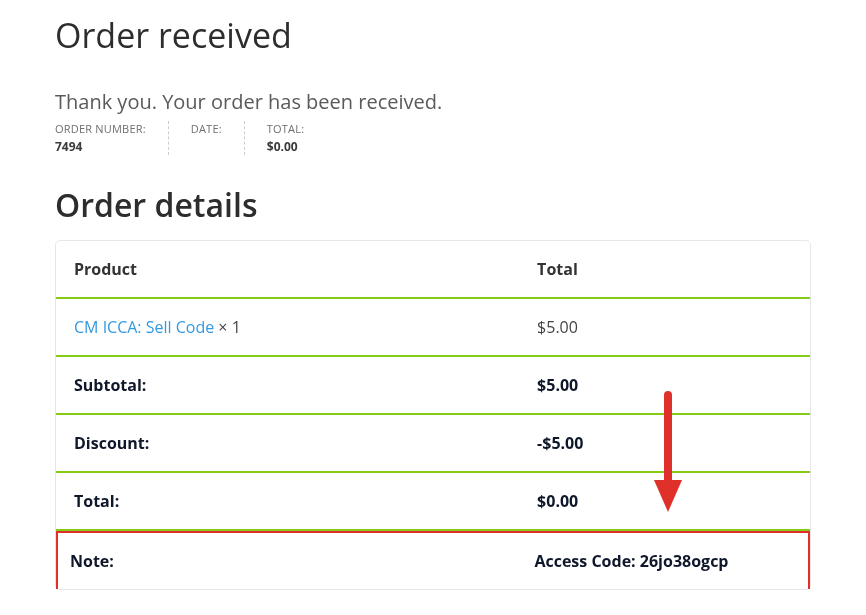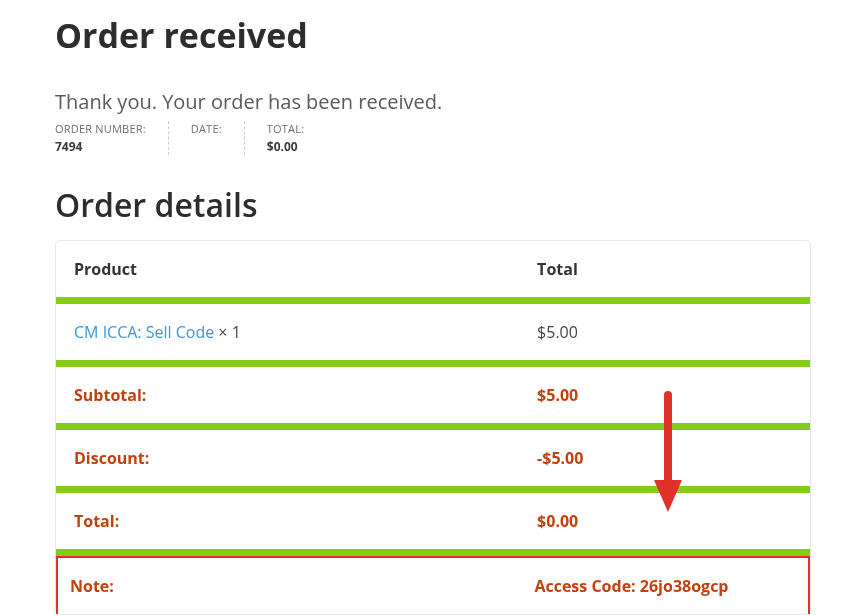--- a/index.html
+++ b/index.html
@@ -7,21 +7,21 @@
       font-family: "Open Sans", "Segoe UI", Arial, sans-serif;
       background: #fff;
       color: #3c3c3c;
       width: 866px;
       height: 615px;
       padding: 12px 55px 0 55px;
       position: relative;
     }
     h1.page-title {
       font-size: 34px;
-      font-weight: 700;
+      font-weight: 400;
       color: #2d2d2d;
       margin-bottom: 30px;
     }
     .thanks {
       font-size: 20px;
       color: #5a5a5a;
       margin-bottom: 6px;
     }
     .meta-row {
       display: flex;
@@ -52,28 +52,28 @@
       margin-bottom: 14px;
     }
     .details {
       border: 1px solid #e7e7e7;
       border-radius: 5px;
       width: 100%;
     }
     .row {
       display: flex;
       padding: 17px 18px;
-      border-bottom: 7px solid #84cc16;
+      border-bottom: 2px solid #84cc16;
       font-size: 16px;
     }
     .row:last-child { border-bottom: none; }
     .col-left { flex: 0 0 64.5%; }
     .col-right { flex: 1; }
     .hdr { font-weight: 700; color: #333; }
-    .bold { font-weight: 700; color: #c2410c; }
+    .bold { font-weight: 700; color: #0f172a; }
     .product-link {
       color: #3399e0;
       text-decoration: none;
     }
     .muted { color: #444; }
     .note-row {
       border: 2px solid #e0302a;
       padding-left: 12px;
     }
     .arrow {

